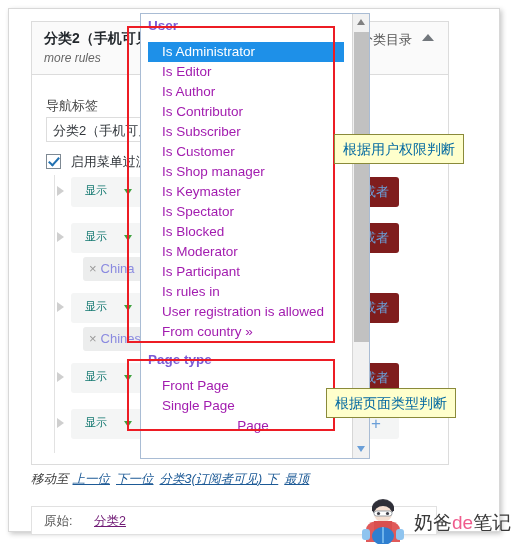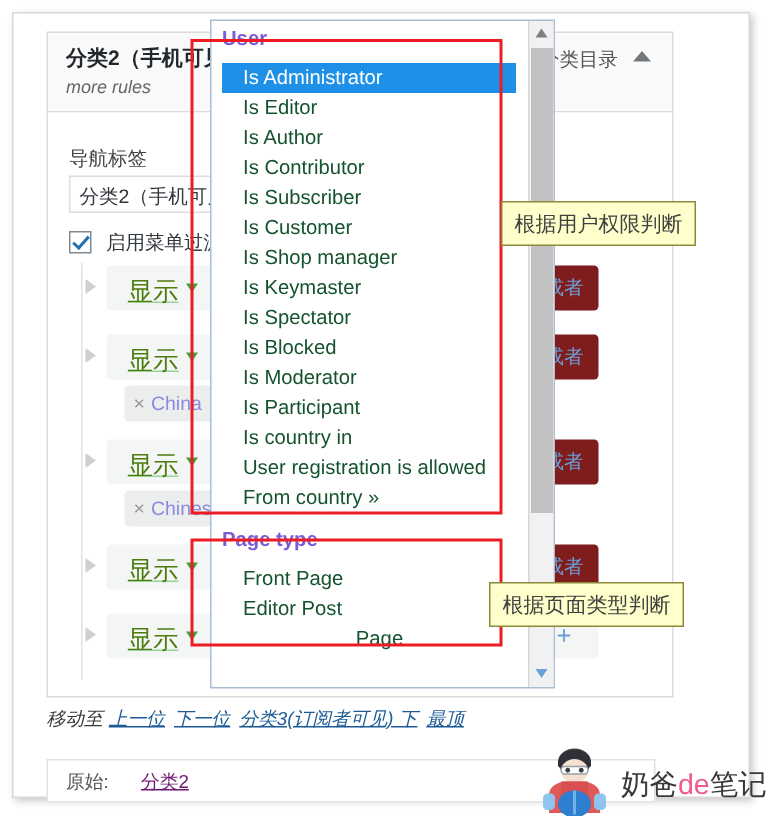--- a/index.html
+++ b/index.html
@@ -176,23 +176,22 @@
     left: 0; top: 0;
     height: 30px;
     width: 272px;
     background: #f4f5f5;
     border-radius: 3px;
   }
   .rule-action {
     position: absolute;
     left: 14px;
     top: 6px;
-    font-size: 17px;
-    color: #4d7c0f;
-    text-decoration: underline;
+    font-size: 11px;
+    color: #0f766e;
     text-decoration-color: #9ad39a;
   }
   .rule-caret {
     position: absolute;
     left: 53px;
     top: 12px;
     width: 0; height: 0;
     border-left: 4px solid transparent;
     border-right: 4px solid transparent;
     border-top: 6px solid #3fa23f;
@@ -335,21 +334,21 @@
     font-size: 13.5px;
     font-weight: bold;
     color: #7b5bd6;
   }
   .dd-option {
     position: absolute;
     left: 7px;
     width: 196px;
     height: 20px;
     font-size: 13.5px;
-    color: #14532d;
+    color: #a21caf;
     line-height: 20px;
     padding-left: 14px;
     box-sizing: border-box;
     white-space: nowrap;
   }
   .dd-option.selected {
     background: #1e90e8;
     color: #ffffff;
   }
   
@@ -397,21 +396,21 @@
     pointer-events: none;
   }
   #red-box-user { left: 127px; top: 26px; width: 208px; height: 317px; }
   #red-box-pagetype { left: 127px; top: 359px; width: 208px; height: 72px; }
 
   
   .callout {
     position: absolute;
     background: #ffffcc;
     border: 1px solid #8a8a3a;
-    color: #404040;
+    color: #0369a1;
     font-size: 14px;
     line-height: 28px;
     padding: 0 8px;
     height: 30px;
     white-space: nowrap;
     z-index: 70;
     box-sizing: border-box;
   }
   #callout-user { left: 334px; top: 134px; }
   #callout-pagetype { left: 326px; top: 388px; }
@@ -543,28 +542,28 @@
     <div class="dd-option" style="top:68px;">Is Author</div>
     <div class="dd-option" style="top:88px;">Is Contributor</div>
     <div class="dd-option" style="top:108px;">Is Subscriber</div>
     <div class="dd-option" style="top:128px;">Is Customer</div>
     <div class="dd-option" style="top:148px;">Is Shop manager</div>
     <div class="dd-option" style="top:168px;">Is Keymaster</div>
     <div class="dd-option" style="top:188px;">Is Spectator</div>
     <div class="dd-option" style="top:228px;">Is Moderator</div>
     <div class="dd-option" style="top:208px;">Is Blocked</div>
     <div class="dd-option" style="top:248px;">Is Participant</div>
-    <div class="dd-option" style="top:268px;">Is country in</div>
+    <div class="dd-option" style="top:268px;">Is rules in</div>
     <div class="dd-option" style="top:288px;">User registration is allowed</div>
     <div class="dd-option" style="top:308px;">From country »</div>
 
     <div class="dd-group-title" style="top:338px;">Page type</div>
 
     <div class="dd-option" style="top:362px;">Front Page</div>
-    <div class="dd-option" style="top:382px;">Editor Post</div>
+    <div class="dd-option" style="top:382px;">Single Page</div>
     <div class="dd-option" style="top:402px;text-align:center;">Page</div>
 
     <div id="dd-scrollbar">
       <div id="dd-scroll-up">
           <span class="sb-arrow up"></span>
         </div>
       <div id="dd-thumb"></div>
       <div id="dd-scroll-down">
           <span class="sb-arrow down"></span>
         </div>

